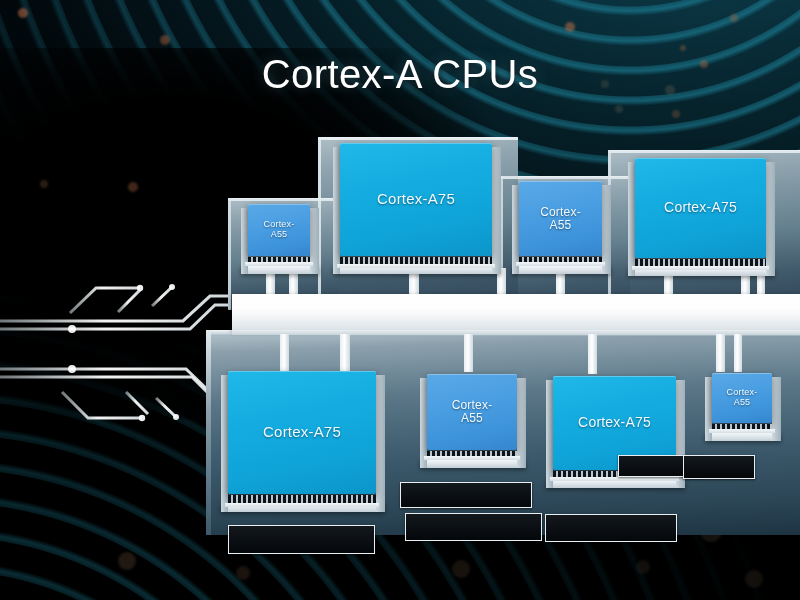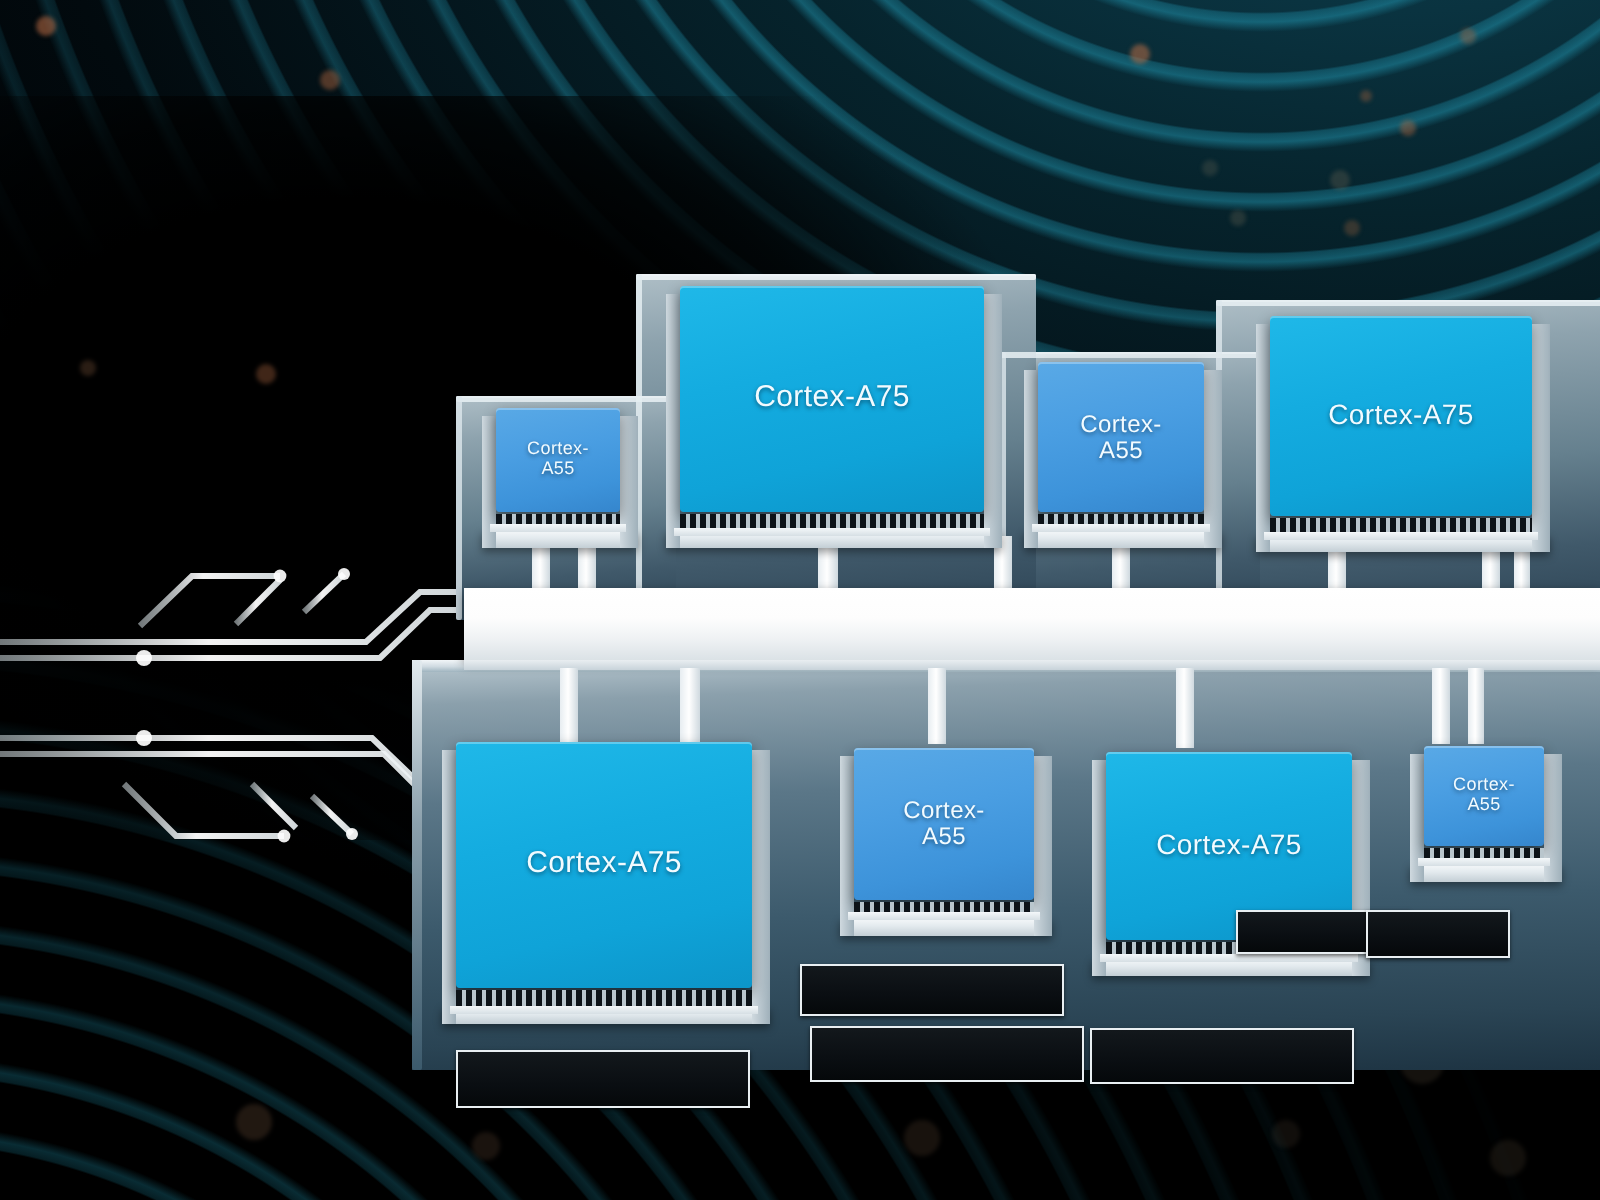--- a/index.html
+++ b/index.html
@@ -307,13 +307,14 @@
         <div class="pad" style="left: 228px; top: 525px; width: 145px; height: 27px;"></div>
         <div class="pad" style="left: 400px; top: 482px; width: 130px; height: 24px;"></div>
         <div class="pad" style="left: 405px; top: 513px; width: 135px; height: 26px;"></div>
         <div class="pad" style="left: 545px; top: 514px; width: 130px; height: 26px;"></div>
         <div class="pad" style="left: 618px; top: 455px; width: 85px; height: 20px;"></div>
         <div class="pad" style="left: 683px; top: 455px; width: 70px; height: 22px;"></div>
       </div>
 
   </div>
 
+  <div id="title">Cortex-A CPUs</div>
 </div>
 
 </body></html>

